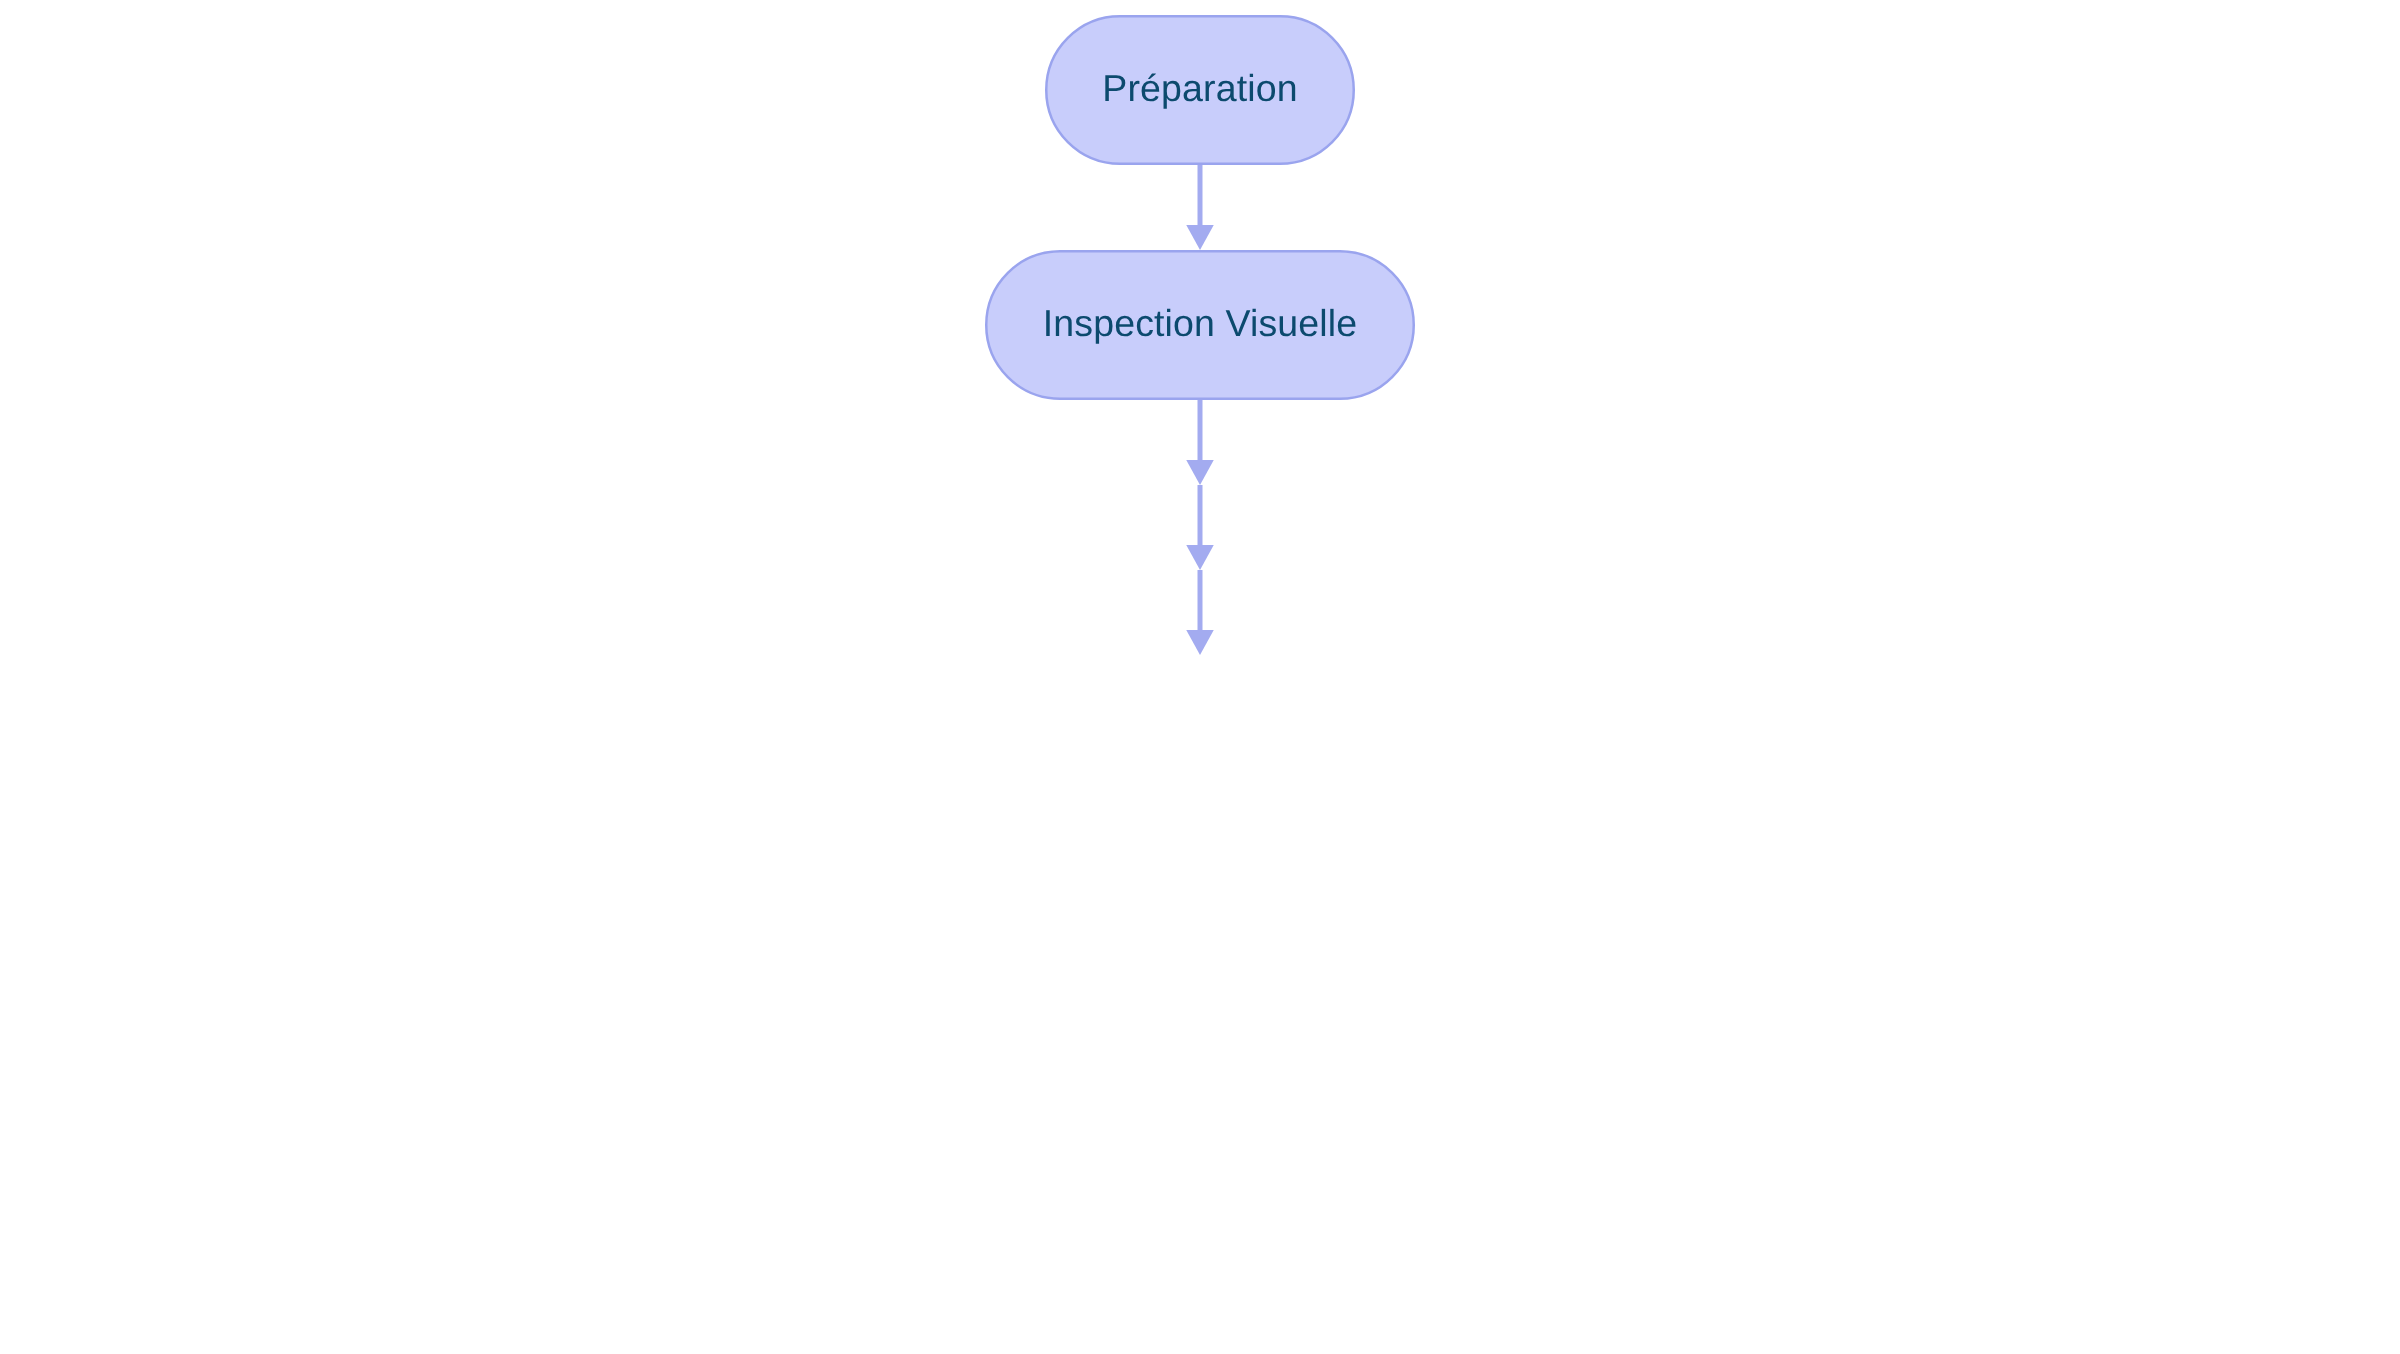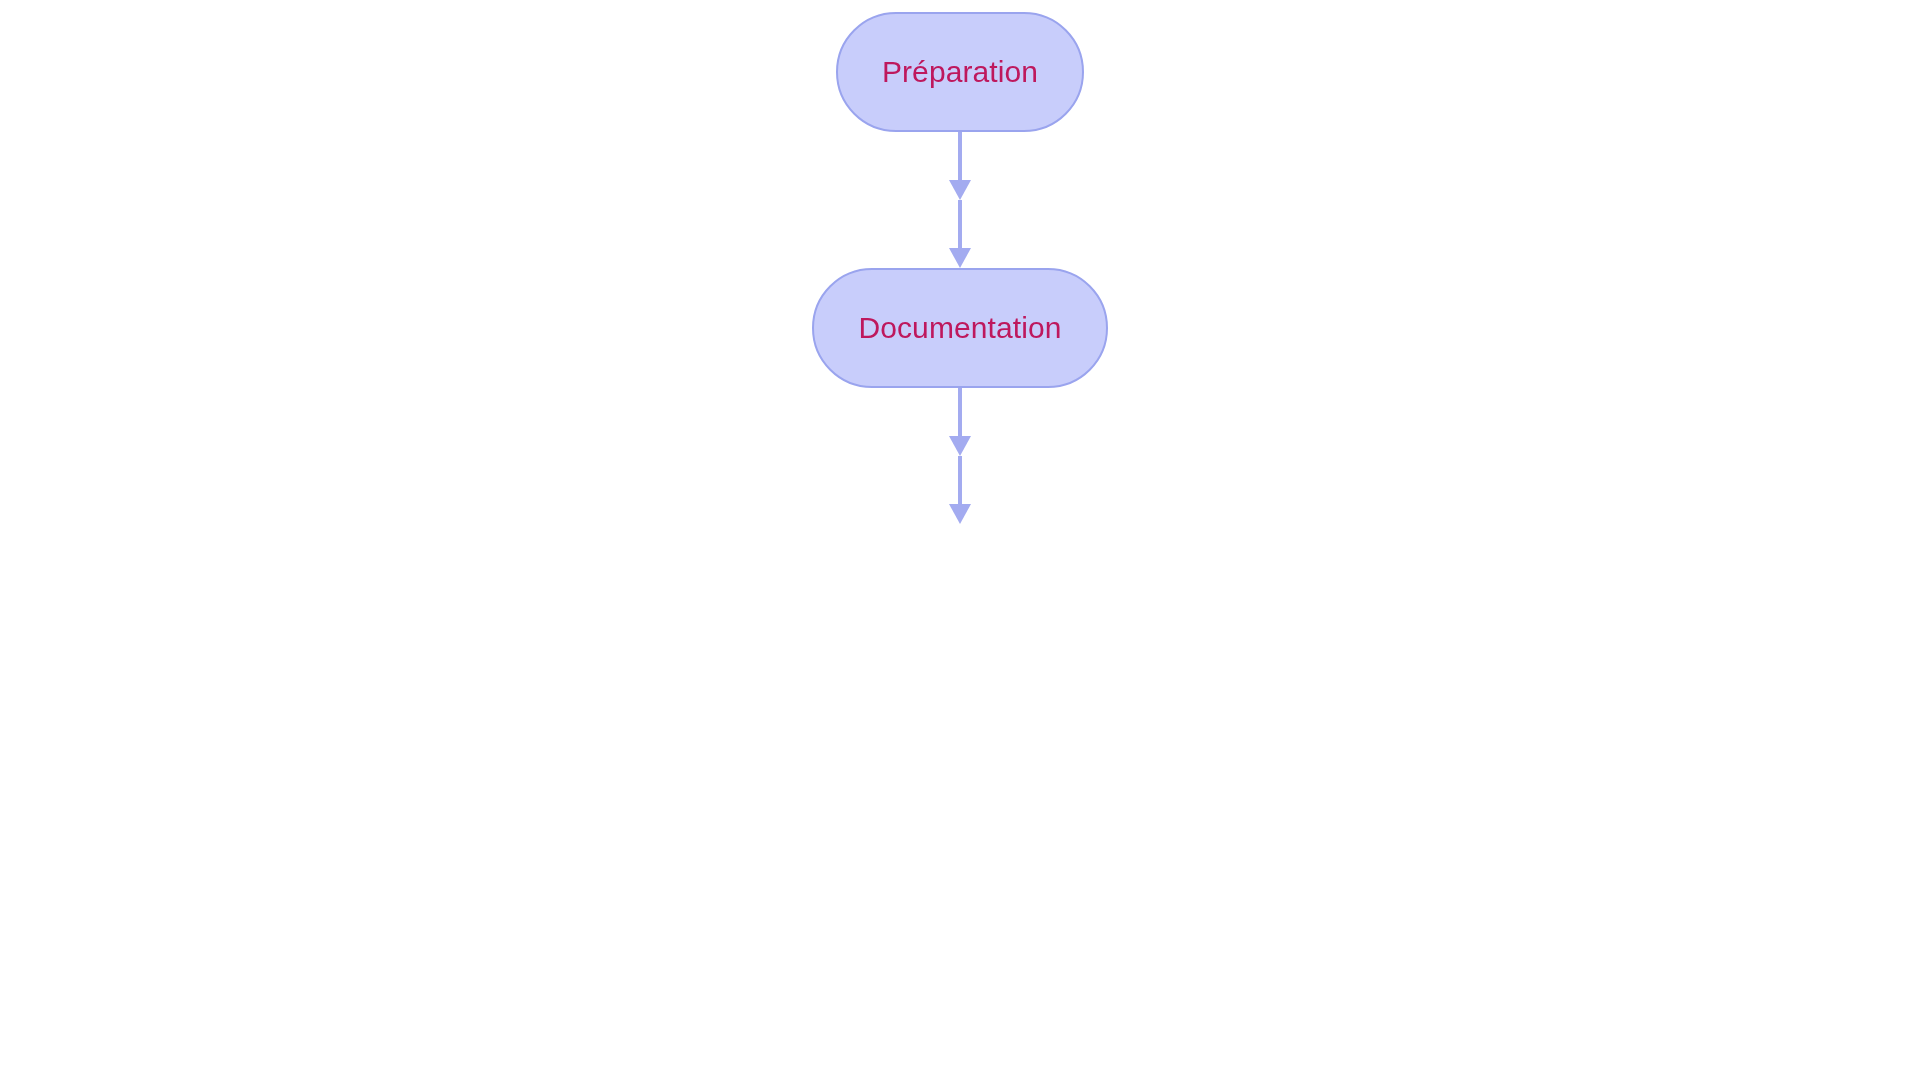--- a/index.html
+++ b/index.html
@@ -34,21 +34,21 @@
   }
   .node {
     box-sizing: border-box;
     height: 120px;
     background: #c8cdfb;
     border: 2px solid #9aa4ee;
     border-radius: 60px;
     display: flex;
     align-items: center;
     justify-content: center;
-    color: #be185d;
+    color: #0c4a6e;
     font-size: 30px;
     font-family: "Liberation Sans", sans-serif;
     font-weight: 400;
     letter-spacing: 0.1px;
     white-space: nowrap;
     padding: 0 44px;
   }
   .node-label {
     display: block;
     line-height: 1;
@@ -90,29 +90,29 @@
 
     <div class="node">
       <span class="node-label">Préparation</span>
     </div>
 
     <div class="connector">
       <span class="stem"></span>
       <span class="head"></span>
     </div>
 
+    <div class="node">
+      <span class="node-label">Inspection Visuelle</span>
+    </div>
 
     <div class="connector">
       <span class="stem"></span>
       <span class="head"></span>
     </div>
 
-    <div class="node">
-      <span class="node-label">Documentation</span>
-    </div>
 
     <div class="connector">
       <span class="stem"></span>
       <span class="head"></span>
     </div>
 
 
     <div class="connector">
       <span class="stem"></span>
       <span class="head"></span>

